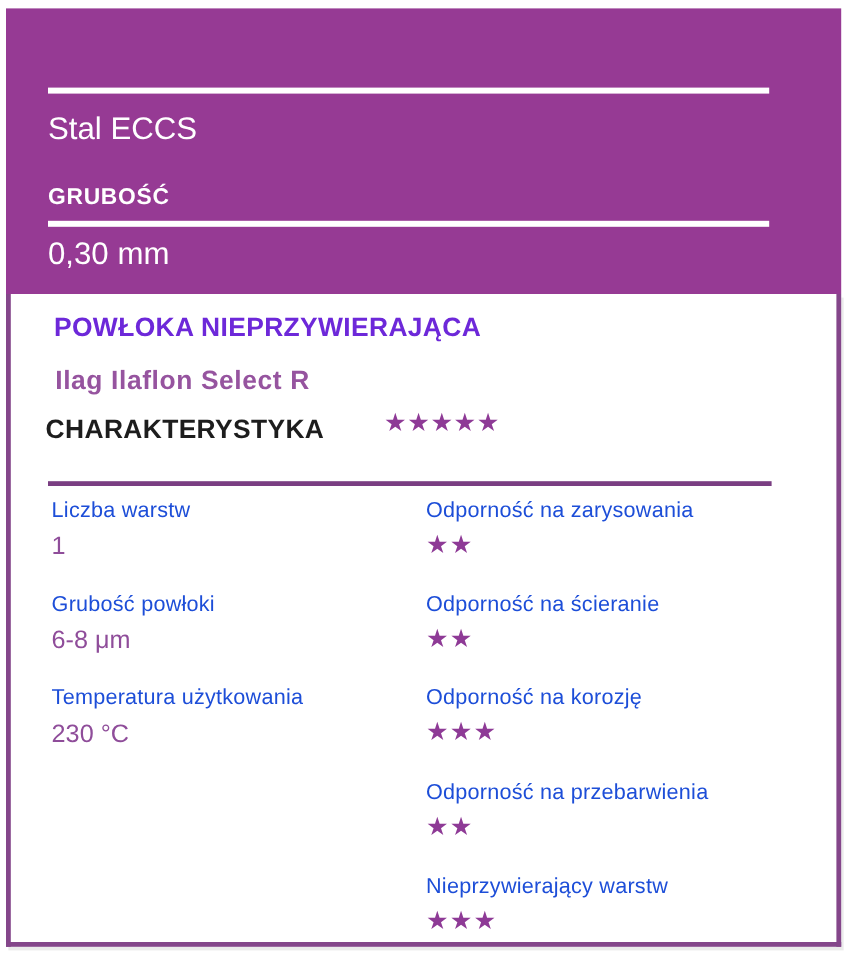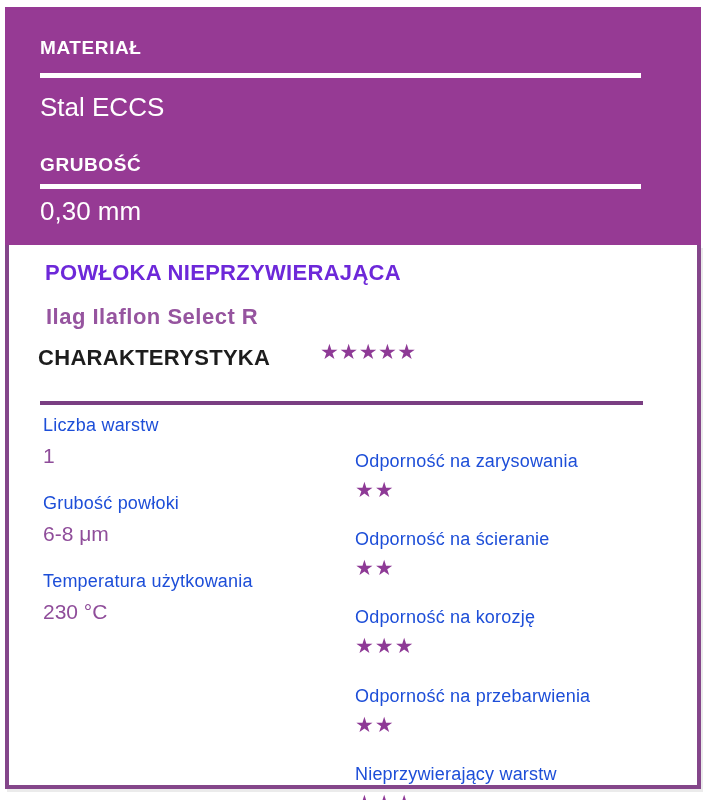--- a/index.html
+++ b/index.html
@@ -128,30 +128,29 @@
     white-space: nowrap;
   }
   .p-stars {
     position: absolute;
     color: #8e3a96;
     font-size: 21px;
     letter-spacing: 1px;
     white-space: nowrap;
   }
   .col-l { left: 34px; }
-  .col-r { left: 346px; margin-top: 36px; }
+  .col-r { left: 346px; }
 </style>
 </head>
 <body>
 
 <div class="stage">
   <div class="sheet">
 
     <div class="header-block">
-      <div class="h-label" style="top:30px">MATERIAŁ</div>
       <div class="h-line" style="top:66px"></div>
       <div class="h-value" style="top:85px">Stal ECCS</div>
 
       <div class="h-label" style="top:147px">GRUBOŚĆ</div>
       <div class="h-line" style="top:177px"></div>
       <div class="h-value" style="top:189px">0,30 mm</div>
     </div>
 
     <div class="card">
       <div class="c-title">POWŁOKA NIEPRZYWIERAJĄCA</div>

